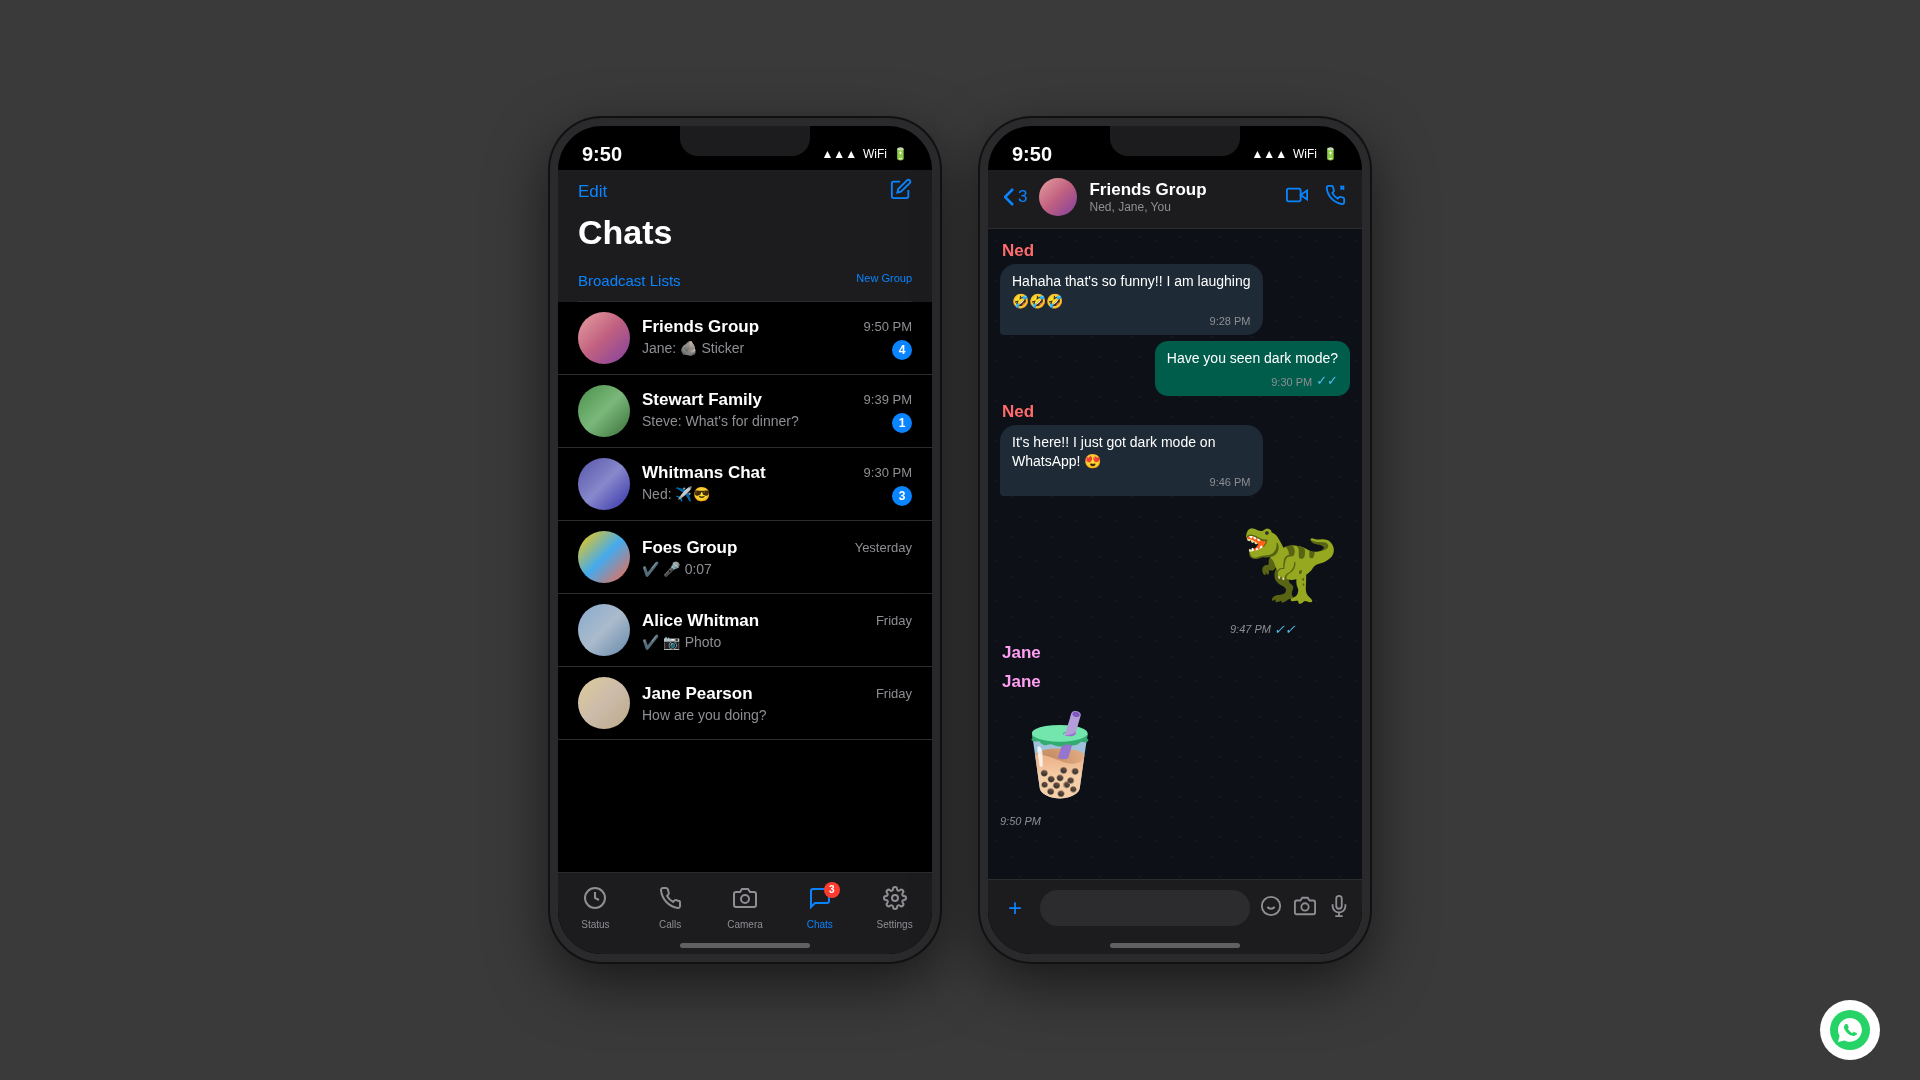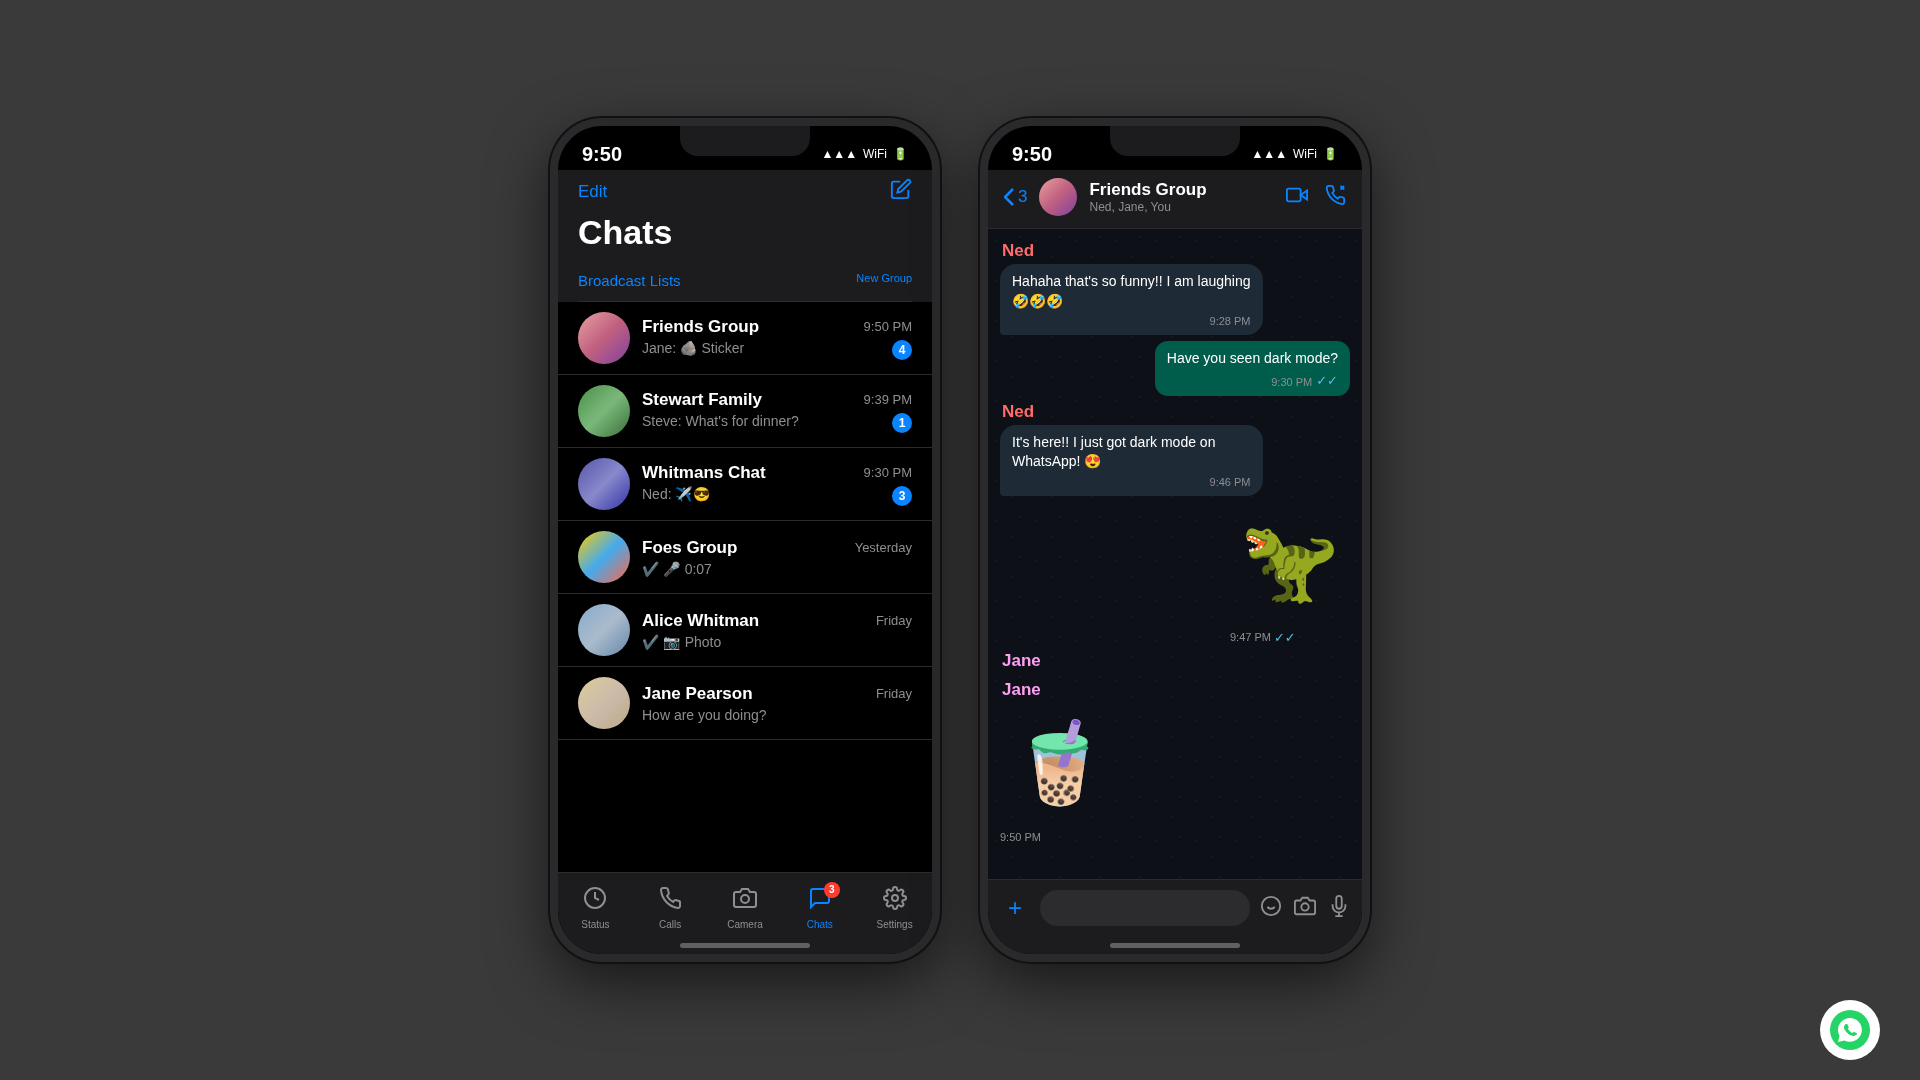--- a/index.html
+++ b/index.html
@@ -386,24 +386,25 @@
       width: 120px;
       height: 120px;
       display: flex;
       align-items: center;
       justify-content: center;
       font-size: 80px;
     }
     .sticker-time {
       font-size: 11px;
       color: #8e8e93;
-      margin-top: 8px;
+      margin-top: 0;
       display: flex;
       align-items: center;
       gap: 3px;
+      font-style: italic;
     }
 
     
     .sender-ned { color: #ff6b6b; }
     
     .sender-jane { color: #ff9ff3; }
 
     
     .input-bar {
       background: #1c1c1e;

